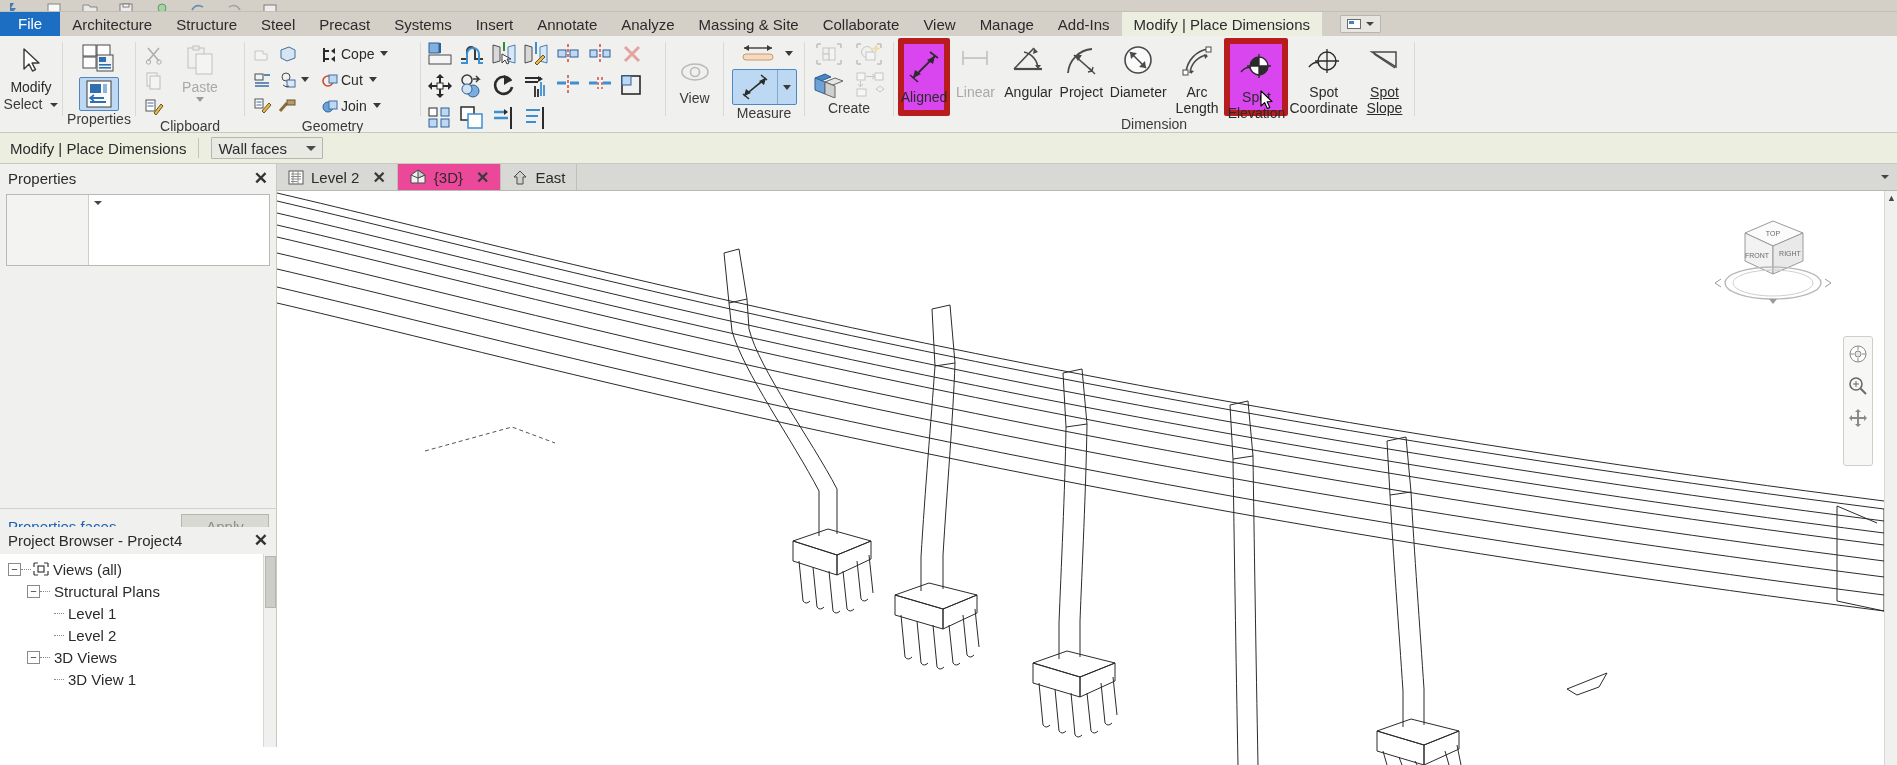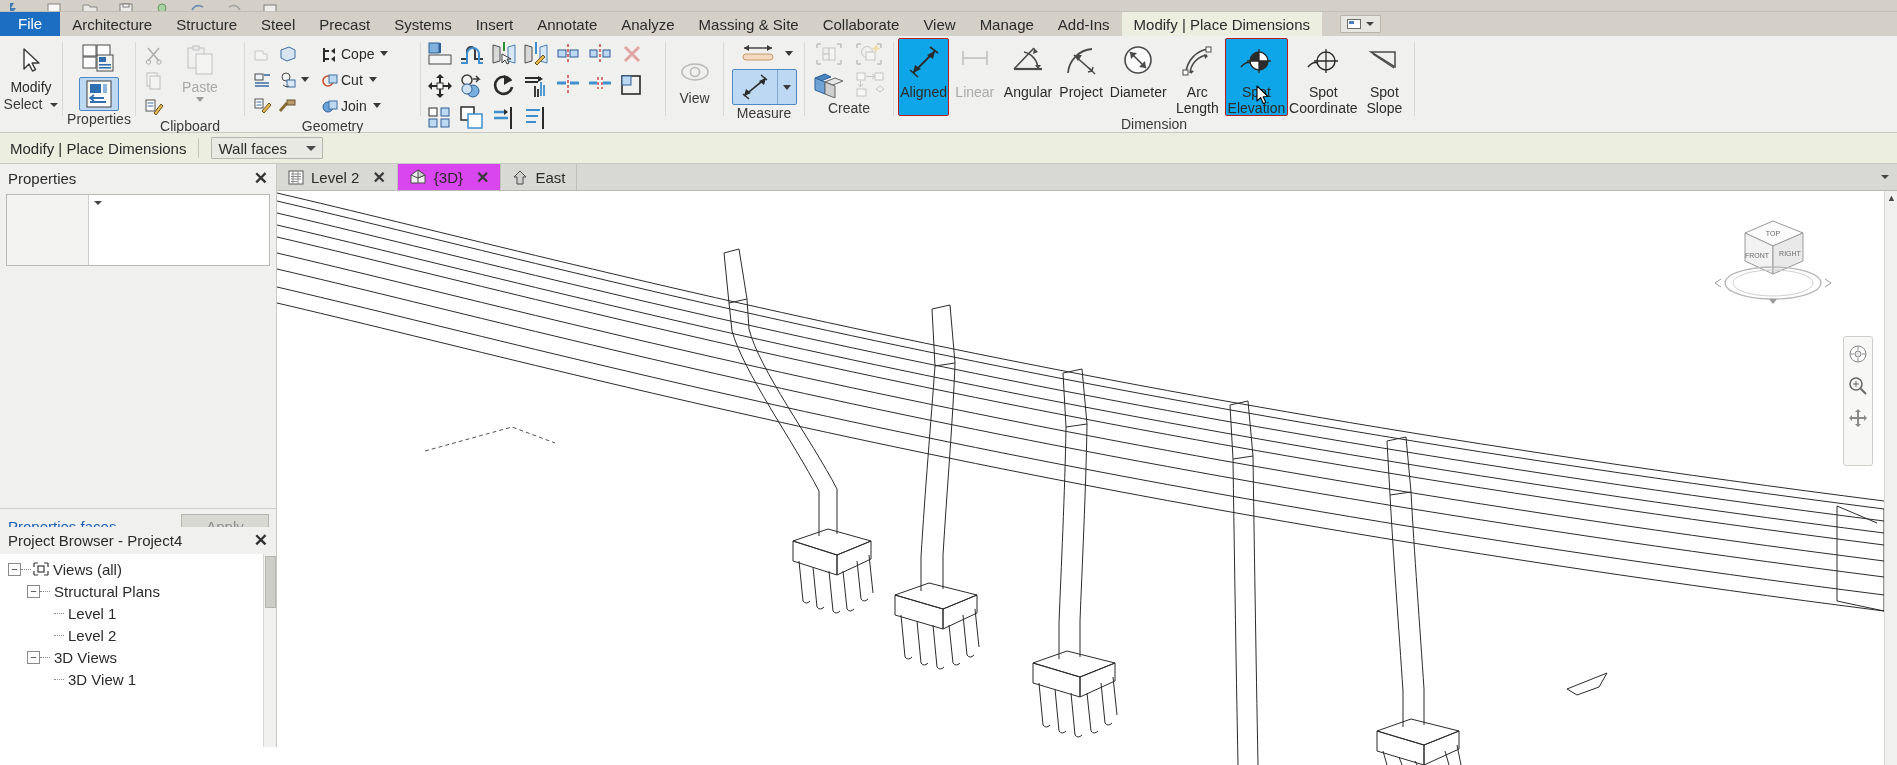--- a/index.html
+++ b/index.html
@@ -59,21 +59,21 @@
     height:18px; line-height:16px; text-align:center; font-size:14px; color:#3a3a3a;
     white-space:nowrap;
   }
   .panel-sep { width:1px; background:#d9d9d6; margin:6px 0 16px 0; flex:0 0 1px; }
 
   .btn-big {
     width:62px; display:flex; flex-direction:column; align-items:center;
     padding-top:4px; cursor:default; border:1px solid transparent; border-radius:2px;
   }
   .btn-big .lbl { font-size:14px; text-align:center; line-height:16px; margin-top:3px; color:#2b2b2b;}
-  .btn-big.sel { background:#0ea5e9; border:1px solid #b91c1c; }
+  .btn-big.sel { background:#d946ef; border:6px solid #b91c1c; }
   .btn-big.dis .lbl { color:#a9a9a9; }
   .icon32 { width:32px; height:32px; position:relative; }
   .icon16 { width:17px; height:17px; position:relative; }
 
   .col-small { display:flex; flex-direction:column; gap:1px; }
   .btn-sm {
     display:flex; align-items:center; gap:3px; height:25px; padding:0 3px;
     border:1px solid transparent; border-radius:2px; cursor:default; font-size:14px;
   }
   .btn-sm.dis { opacity:.42; }
@@ -167,21 +167,21 @@
   
   .viewtabs {
     position:absolute; left:277px; top:164px; width:1620px; height:27px;
     background:#d8d8d4; display:flex; align-items:stretch;
     border-bottom:1px solid #b9b9b3;
   }
   .vtab {
     display:flex; align-items:center; gap:7px; padding:0 11px;
     font-size:15px; color:#2b2b2b; border-right:1px solid #c0c0bb; cursor:default;
   }
-  .vtab.active { background:#d946ef; }
+  .vtab.active { background:#ec4899; }
   .vtab .tclose { font-size:16px; font-weight:700; color:#3a3a3a; margin-left:6px; }
   .vtab-fill { flex:1; }
   .vtab-right { display:flex; align-items:center; padding-right:8px; }
 
   
   .canvas {
     position:absolute; left:277px; top:191px; width:1620px; height:574px;
     background:#ffffff; overflow:hidden;
   }
   .canvas-sb-r {
@@ -847,21 +847,21 @@
           <span class="icon32" style="width:38px;height:38px">
             <svg width="38" height="38" viewBox="0 0 38 38">
               <path d="M4 24 q5 -6 10 -4" fill="none" stroke="#2b2b2b" stroke-width="1.6"></path>
               <circle cx="22" cy="18" r="9" fill="none" stroke="#2b2b2b" stroke-width="1.4"></circle>
               <path d="M22 6 v24 M10 18 h24" stroke="#2b2b2b" stroke-width="1.3"></path>
             </svg>
           </span>
           <span class="lbl">Spot Coordinate</span>
         </div>
 
-        <div class="btn-big" style="width:52px;height:78px;">
+        <div class="btn-big" style="width:52px;height:78px;text-decoration:underline;">
           <span class="icon32" style="width:38px;height:38px">
             <svg width="38" height="38" viewBox="0 0 38 38">
               <path d="M6 9 L30 9 L30 24 Z" fill="none" stroke="#4a4a4a" stroke-width="1.5"></path>
               <path d="M8 11 L29 25" stroke="#4a4a4a" stroke-width="1.3"></path>
             </svg>
           </span>
           <span class="lbl">Spot Slope</span>
         </div>
 
       </div>

